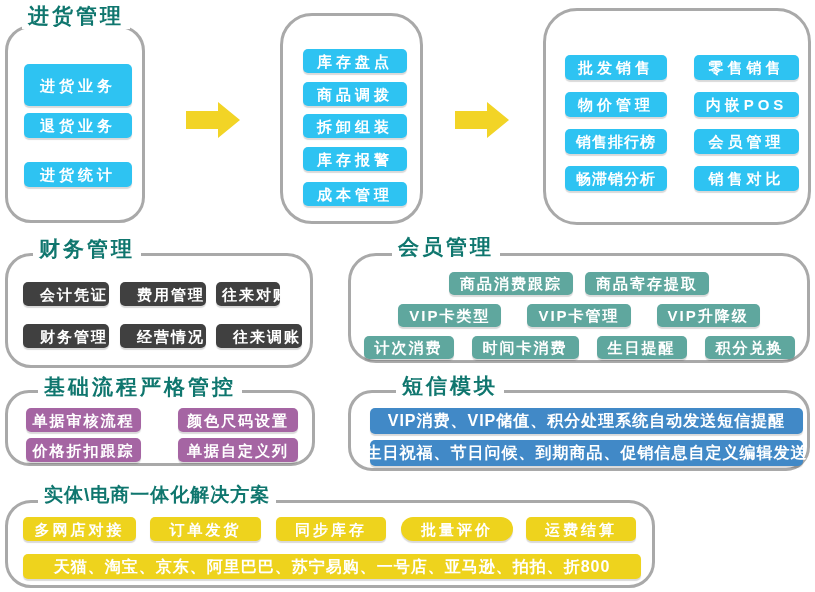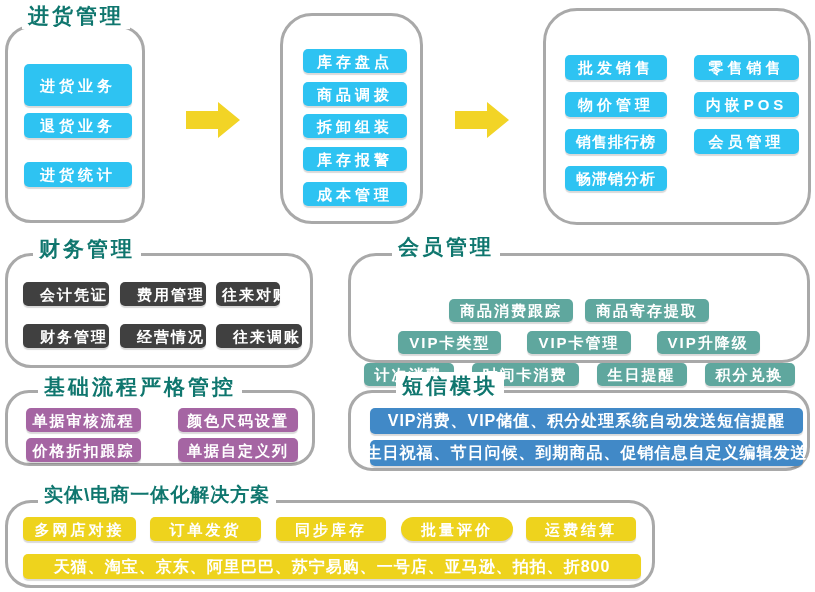--- a/index.html
+++ b/index.html
@@ -31,21 +31,21 @@
   }
   .blue   { background:#2ec3f2; letter-spacing:4px; }
   .red    { background:#404040; letter-spacing:2px;padding-left:16px; }
   .teal   { background:#5fa79e; }
   .purple { background:#a565a3; letter-spacing:2px; }
   .smsbar { background:#4189c7; letter-spacing:1px; font-size:16px; }
   .yellow { background:#eed31d; letter-spacing:3px; }
   .rowflex { display:flex; justify-content:center; }
   .member-rows { position:absolute; left:0; top:0; width:100%;
     display:flex; flex-direction:column; align-items:center;
-    padding-top:16px; gap:9px;margin-top:27px; }
+    padding-top:16px; gap:9px; }
   .arrow { position:absolute; }
 </style>
 </head>
 <body>
 
 <div id="stage">
 
   <div class="title" style="left:22px; top:2px;">进货管理</div>
   <div class="box" style="left:5px; top:25px; width:140px; height:198px; border-radius:26px;">
     <div class="chip blue" style="left:16px; top:36px; width:108px; height:42px;">进货业务</div>
@@ -70,20 +70,21 @@
   </svg>
 
   <div class="box" style="left:543px; top:8px; width:268px; height:217px; border-radius:34px;text-align:center;">
     <div class="chip blue" style="left:19px; top:44px; width:102px; height:25px;">批发销售</div>
     <div class="chip blue" style="left:148px; top:44px; width:105px; height:25px;">零售销售</div>
     <div class="chip blue" style="left:19px; top:81px; width:102px; height:25px;">物价管理</div>
     <div class="chip blue" style="left:148px; top:81px; width:105px; height:25px;">内嵌POS</div>
     <div class="chip blue" style="left:19px; top:118px; width:102px; height:25px; letter-spacing:1px;">销售排行榜</div>
     <div class="chip blue" style="left:148px; top:118px; width:105px; height:25px;">会员管理</div>
     <div class="chip blue" style="left:19px; top:155px; width:102px; height:25px; letter-spacing:1px;">畅滞销分析</div>
+    <div class="chip blue" style="left:148px; top:155px; width:105px; height:25px;">销售对比</div>
   </div>
 
   <div class="title" style="left:33px; top:235px;">财务管理</div>
   <div class="box" style="left:5px; top:253px; width:308px; height:115px; border-radius:26px;">
     <div class="chip red" style="left:15px; top:26px; width:86px; height:24px;">会计凭证</div>
     <div class="chip red" style="left:112px; top:26px; width:86px; height:24px;">费用管理</div>
     <div class="chip red" style="left:208px; top:26px; width:64px; height:24px;">往来对账</div>
     <div class="chip red" style="left:15px; top:68px; width:86px; height:24px;">财务管理</div>
     <div class="chip red" style="left:112px; top:68px; width:86px; height:24px;">经营情况</div>
     <div class="chip red" style="left:208px; top:68px; width:86px; height:24px;">往来调账</div>

